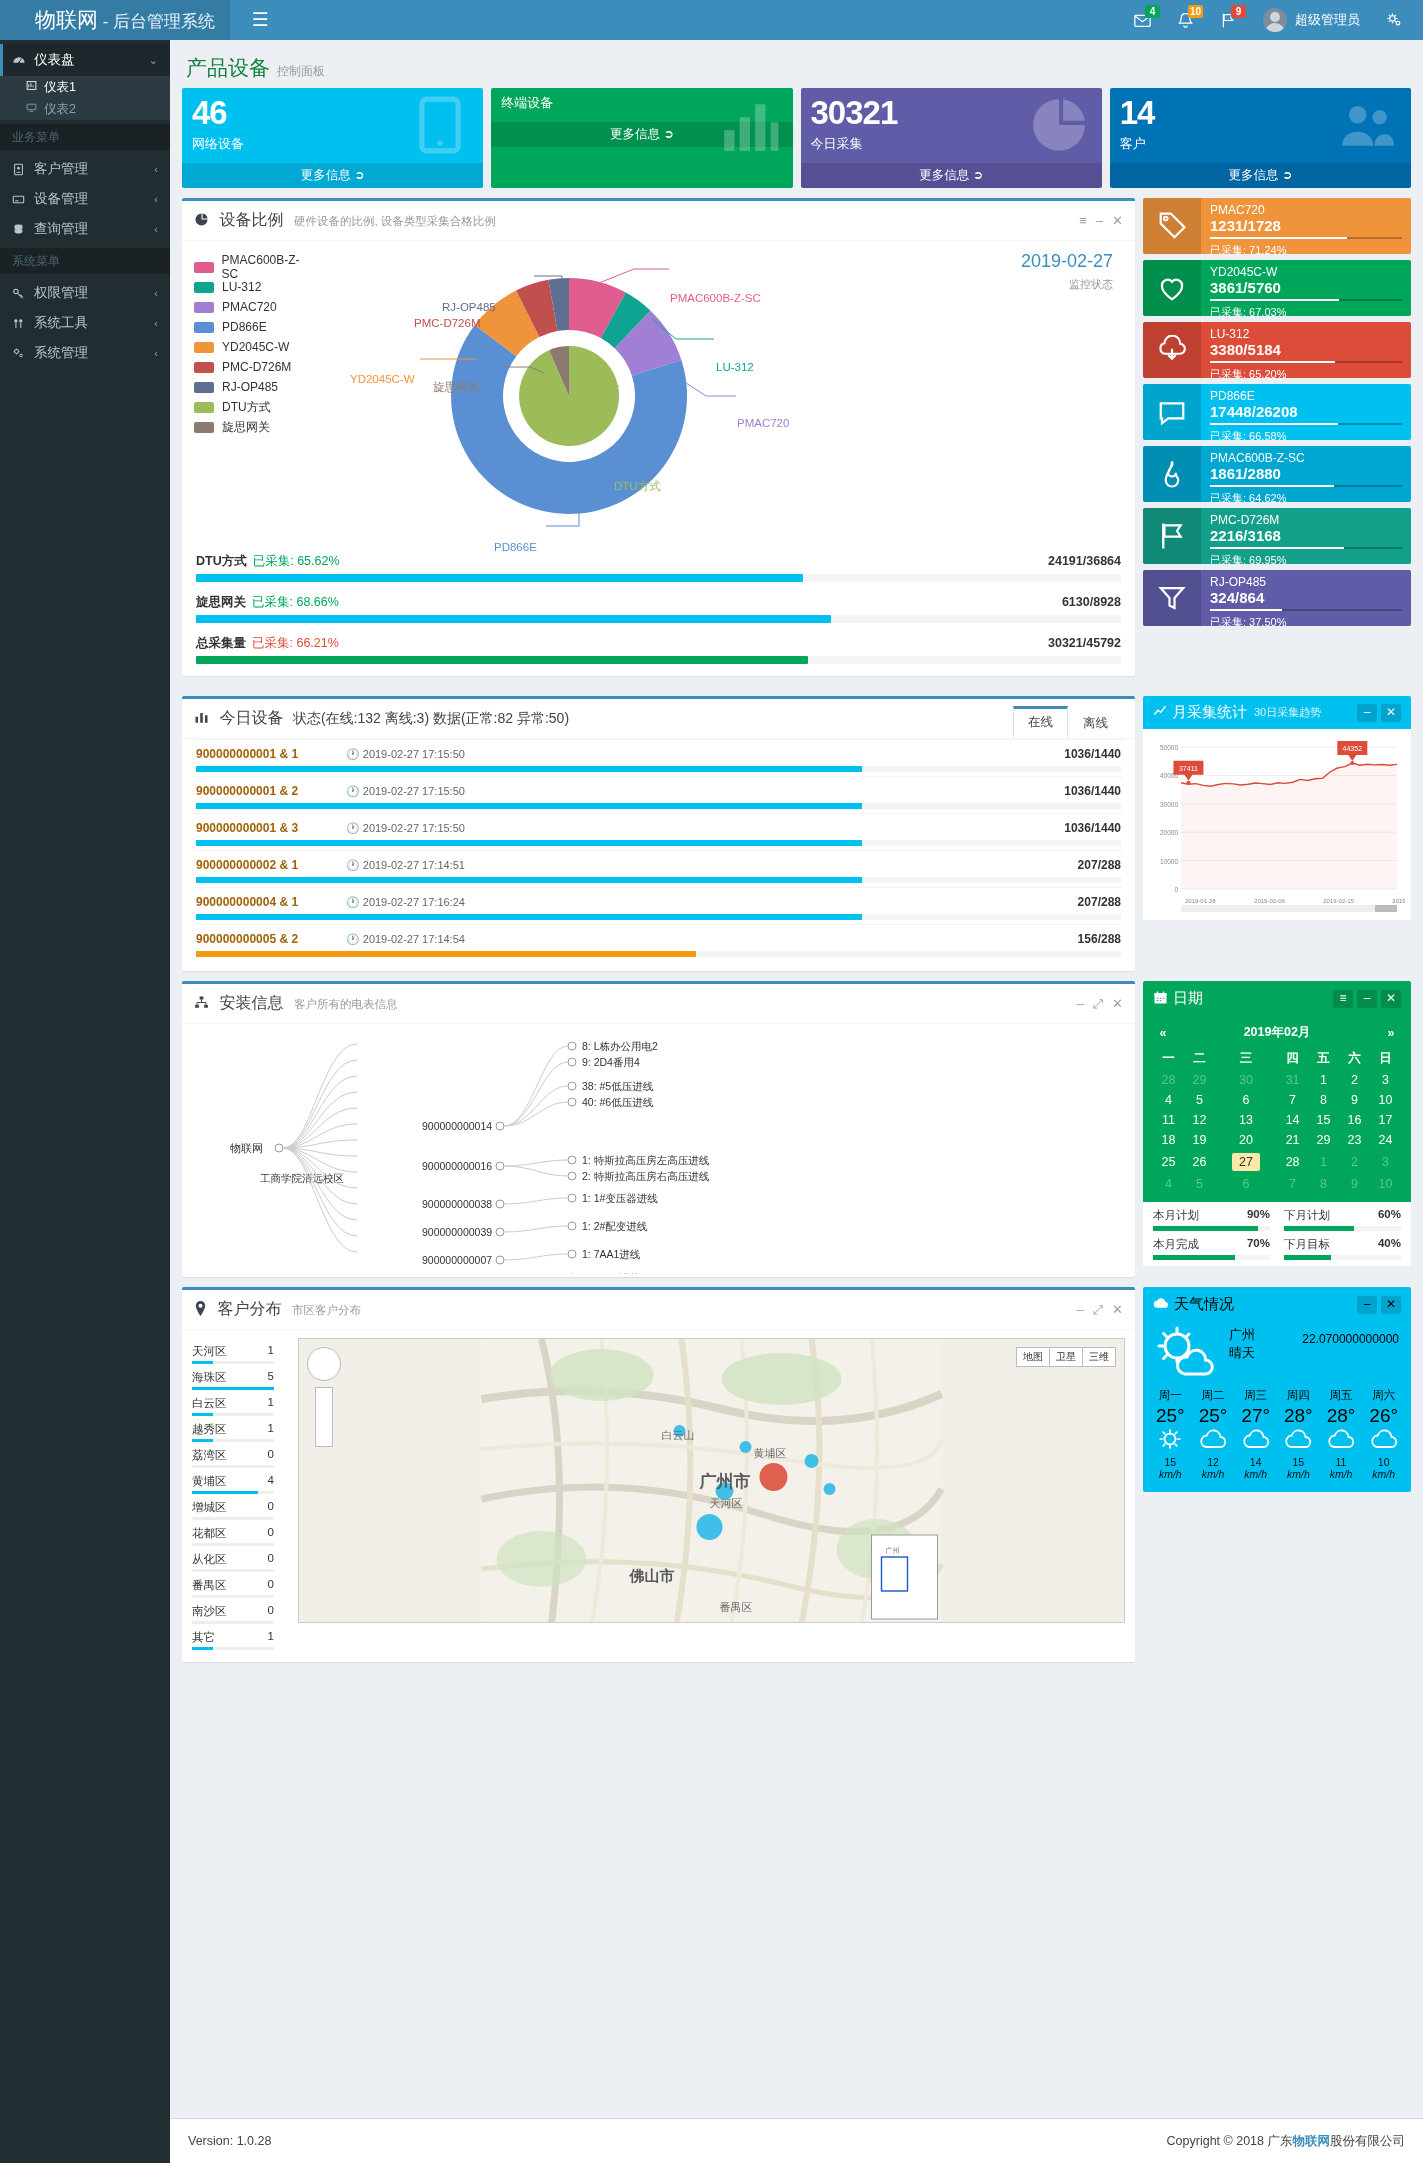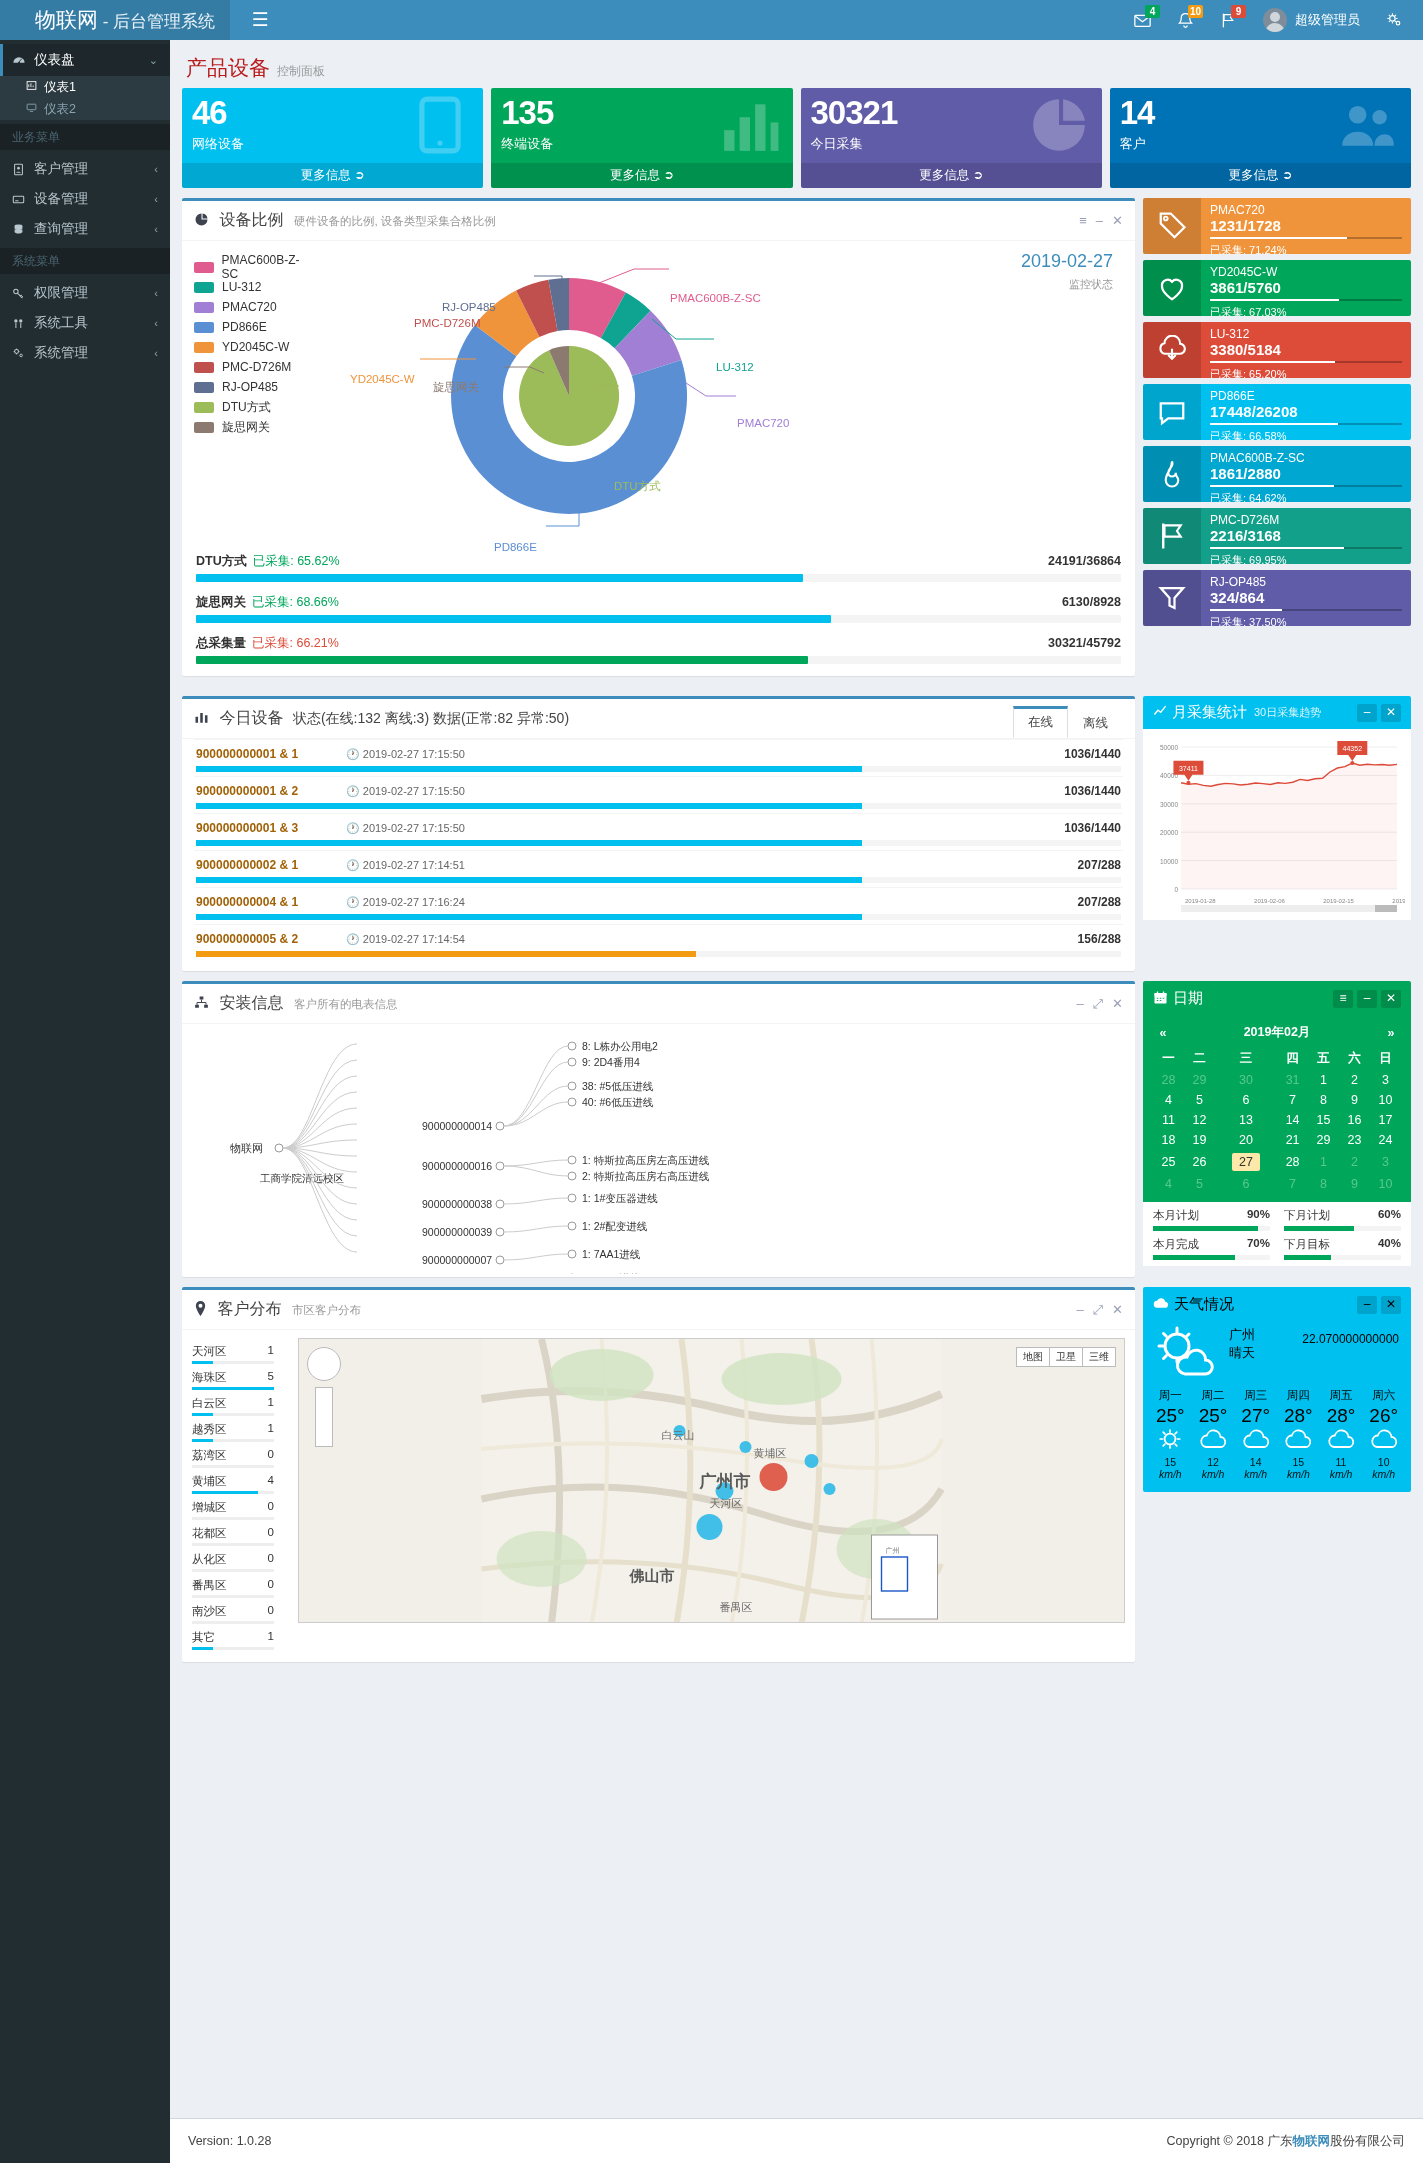--- a/index.html
+++ b/index.html
@@ -40,21 +40,21 @@
   .submenu { background:#2c3b41; }
   .sub-item { height:22px; display:flex; align-items:center; padding-left:26px; color:#8aa4b1; font-size:12.5px; cursor:pointer;}
   .sub-item.on { color:#fff; }
   .sub-item .si-ic{ width:18px; display:inline-block;}
   .sec-head { height:26px; display:flex; align-items:center; padding-left:12px; color:#4b646f; font-size:12px; background:#1a2226; }
   .mbox { padding:4px 0; }
 
   
   .content { position:absolute; left:170px; top:40px; width:1253px; }
   .page-head { padding:14px 16px 6px 16px; }
-  .page-head h1 { font-size:21px; font-weight:400; color:#b91c1c; display:inline; }
+  .page-head h1 { font-size:21px; font-weight:400; color:#15803d; display:inline; }
   .page-head small { font-size:12px; color:#999; margin-left:7px; }
 
   .row { display:flex; padding:0 12px; gap:8px; }
 
   .smallbox { flex:1; border-radius:2px; position:relative; overflow:hidden; color:#fff; }
   .sb-num { font-size:33px; font-weight:700; padding:8px 10px 0 10px; line-height:1; letter-spacing:-1px;}
   .sb-txt { font-size:13px; padding:6px 10px 10px 10px; }
   .sb-more { background:rgba(0,0,0,.12); text-align:center; font-size:12.5px; padding:4px; cursor:pointer; }
   .sb-ic { position:absolute; right:12px; top:6px; opacity:.25; }
 
@@ -323,21 +323,20 @@
     <div class="sb-txt">网络设备</div>
     <div class="sb-more"><span>更多信息</span> <span>➲</span></div>
   </div>
   <div class="smallbox" style="background:#00a65a">
     <div class="sb-ic"><svg width="62" height="62" viewBox="0 0 24 24">
             <rect x="2" y="14" width="4" height="8" fill="#fff"></rect>
             <rect x="8" y="9" width="4" height="13" fill="#fff"></rect>
             <rect x="14" y="4" width="4" height="18" fill="#fff"></rect>
             <rect x="20" y="11" width="3" height="11" fill="#fff"></rect>
           </svg></div>
-    <div class="sb-num">135</div>
     <div class="sb-txt">终端设备</div>
     <div class="sb-more"><span>更多信息</span> <span>➲</span></div>
   </div>
   <div class="smallbox" style="background:#605ca8">
     <div class="sb-ic"><svg width="62" height="62" viewBox="0 0 24 24">
             <path d="M12 12V2a10 10 0 1010 10z" fill="#fff"></path>
             <path d="M13.6 10.4H22A10 10 0 0013.6 2z" fill="#fff"></path>
           </svg></div>
     <div class="sb-num">30321</div>
     <div class="sb-txt">今日采集</div>

